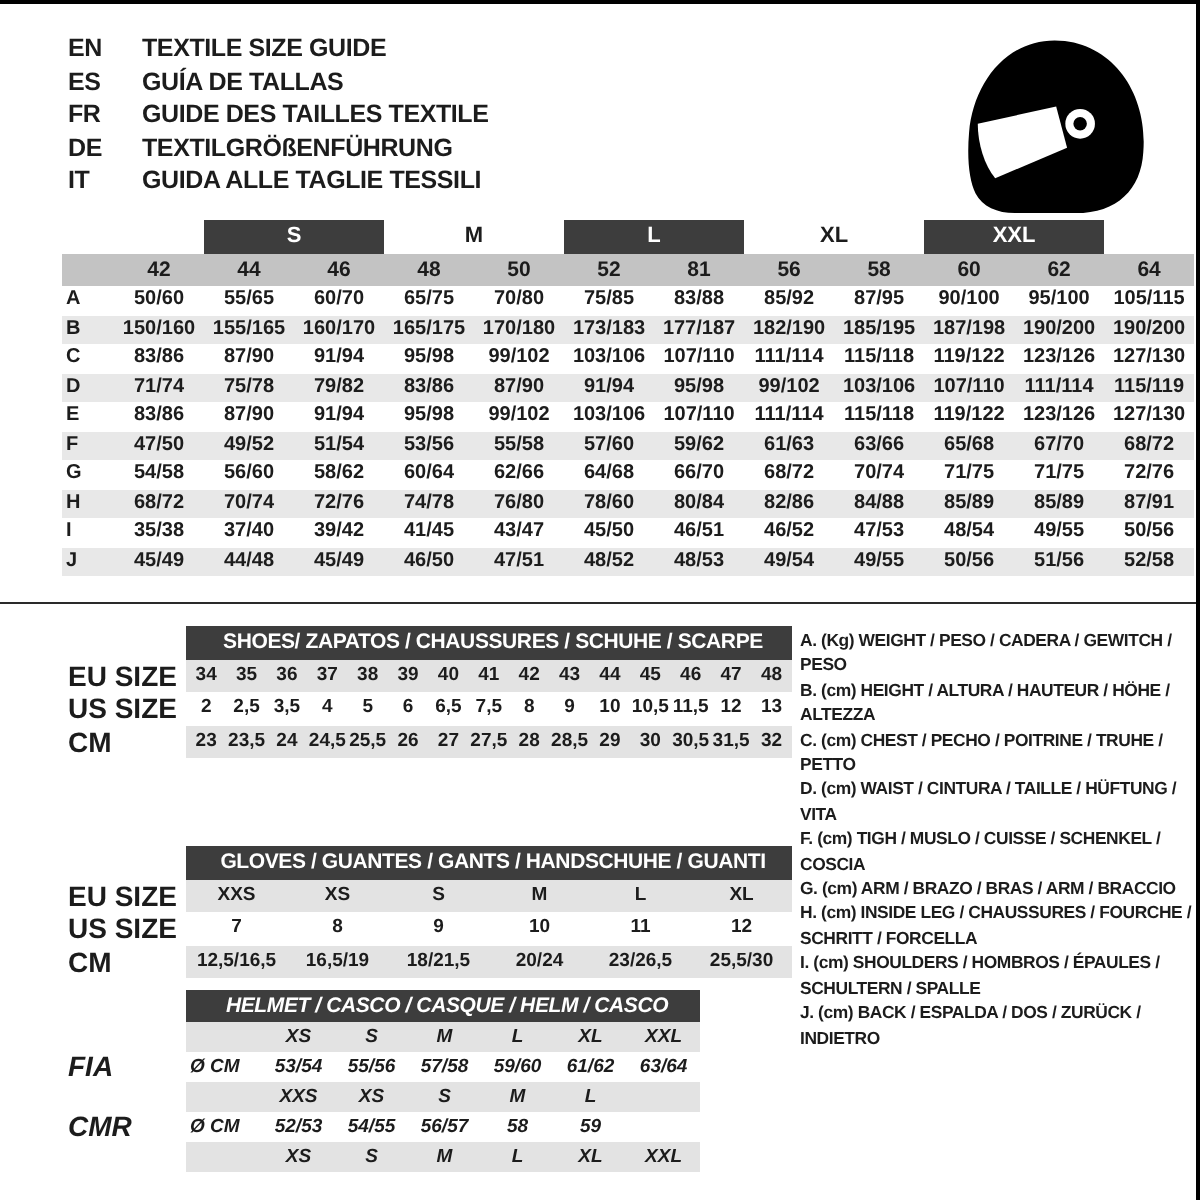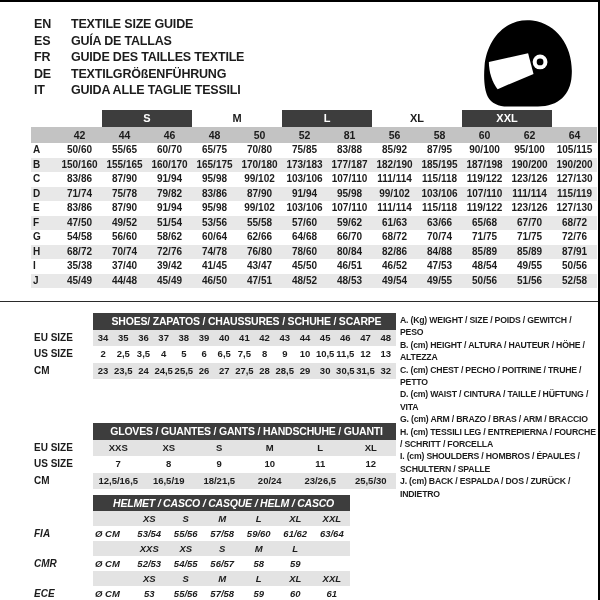--- a/index.html
+++ b/index.html
@@ -30,21 +30,21 @@
   .main tr.stripe td{background:#e8e8e8;}
   .main td.rowlabel{text-align:left;padding-left:2px;}
 
   .divider{border:none;border-top:1.5px solid #2a2a2a;margin:13px 0 11px 0;width:600px;}
 
   
   .bottom{display:flex;padding-left:34px;}
   .left-col{width:366px;flex:none;}
   .sub{font-size:9.5px;margin-bottom:6px;}
   .sub td{text-align:center;height:16.5px;line-height:16.5px;}
-  .sub td.lbl{text-align:left;font-size:10px;}
+  .sub td.lbl{text-align:left;font-size:14px;}
   .sub td.bar{background:#3d3d3d;color:#fff;text-align:center;padding-left:4px;
               font-size:10.5px;height:16px;line-height:16px;letter-spacing:-0.2px;}
   .sub td.sh{background:#e3e3e3;}
   .shoes-t{width:362px;}
   .gloves-t{width:362px;margin-top:44px;}
   .helmet-t{width:316px;}
   .helmet-t td{height:15px;line-height:15px;font-style:italic;}
   .helmet-t td.dcm{text-align:left;padding-left:2px;}
 
   .legend{width:196px;font-size:8.7px;line-height:12.4px;letter-spacing:-0.2px;padding-top:1px;}
@@ -470,38 +470,29 @@
             <tr>
               <td class="lbl"></td>
               <td class="sh"></td>
               <td class="sh">XS</td>
               <td class="sh">S</td>
               <td class="sh">M</td>
               <td class="sh">L</td>
               <td class="sh">XL</td>
               <td class="sh">XXL</td>
             </tr>
-            <tr>
-              <td class="lbl">ECE</td>
-              <td class="dcm">Ø CM</td>
-              <td>53</td>
-              <td>55/56</td>
-              <td>57/58</td>
-              <td>59</td>
-              <td>60</td>
-              <td>61</td>
-            </tr>
           </tbody>
         </table>
     </div>
     <div class="legend">
-        <div class="legend-item">A. (Kg) WEIGHT / SIZE / POIDS / GEWITCH / PESO</div>
+        <div class="legend-item">A. (Kg) WEIGHT / PESO / CADERA / GEWITCH / PESO</div>
         <div class="legend-item">B. (cm) HEIGHT / ALTURA / HAUTEUR / HÖHE / ALTEZZA</div>
         <div class="legend-item">C. (cm) CHEST / PECHO / POITRINE / TRUHE / PETTO</div>
         <div class="legend-item">D. (cm) WAIST / CINTURA / TAILLE / HÜFTUNG / VITA</div>
+        <div class="legend-item">F. (cm) TIGH / MUSLO / CUISSE / SCHENKEL / COSCIA</div>
         <div class="legend-item">G. (cm) ARM  / BRAZO / BRAS / ARM / BRACCIO</div>
-        <div class="legend-item">H. (cm) TESSILI LEG / ENTREPIERNA / FOURCHE / SCHRITT / FORCELLA</div>
+        <div class="legend-item">H. (cm) INSIDE LEG / CHAUSSURES / FOURCHE / SCHRITT / FORCELLA</div>
         <div class="legend-item">I. (cm) SHOULDERS / HOMBROS / ÉPAULES / SCHULTERN / SPALLE</div>
         <div class="legend-item">J. (cm) BACK / ESPALDA / DOS / ZURÜCK / INDIETRO</div>
       </div>
   </div>
 
 </div>
 
 </body></html>

